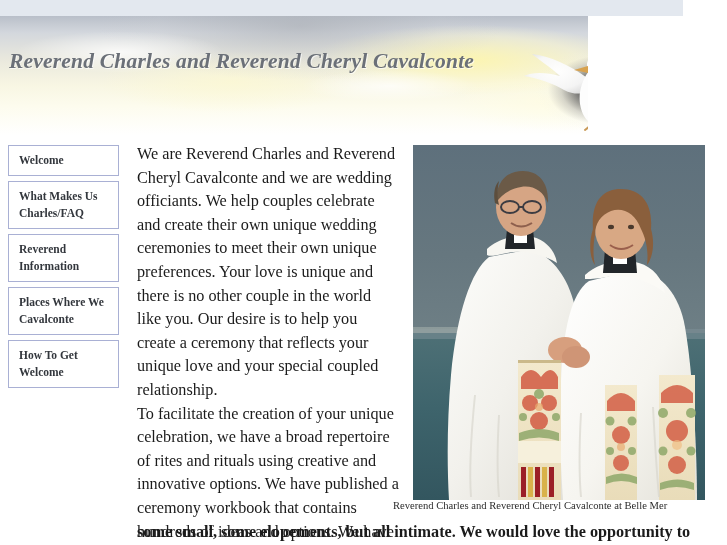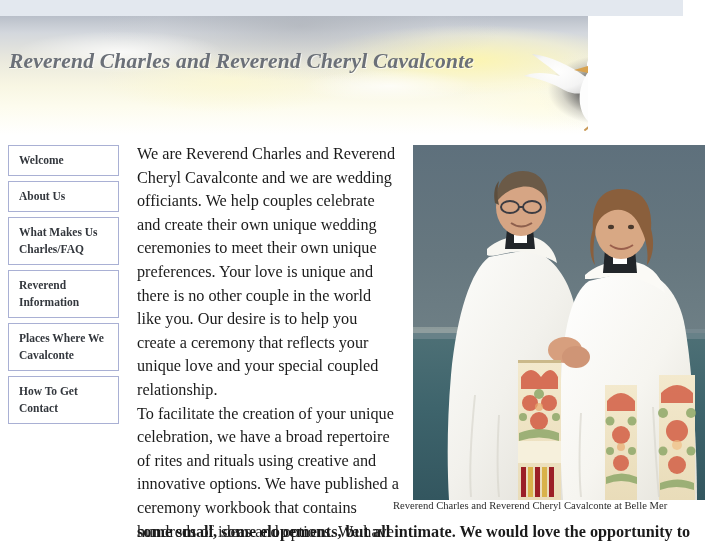--- a/index.html
+++ b/index.html
@@ -197,25 +197,24 @@
 
       <path d="M92 80 L88 94 M92 80 L96 94 M88 94 L83 98 M88 94 L90 99 M96 94 L101 98 M96 94 L94 99" stroke="#c99a58" stroke-width="2" fill="none" stroke-linecap="round"></path>
     </svg>
   </div>
 
   <div class="banner-title">Reverend Charles and Reverend Cheryl Cavalconte</div>
 </div>
 
 <div class="nav">
   <div class="nav-item">Welcome</div>
-  <div class="nav-item">About Us</div>
   <div class="nav-item">What Makes Us Charles/FAQ</div>
   <div class="nav-item">Reverend Information</div>
   <div class="nav-item">Places Where We Cavalconte</div>
-  <div class="nav-item">How To Get Contact</div>
+  <div class="nav-item">How To Get Welcome</div>
 </div>
 
 <div class="copy">
   <p>We are Reverend Charles and Reverend Cheryl Cavalconte and we are wedding officiants. We help couples celebrate and create their own unique wedding  ceremonies to meet their own unique preferences. Your love is unique and there is no other couple in the world like you. Our desire is to help you create a ceremony that reflects your unique love and your special coupled relationship.</p>
   <p>To facilitate the creation of your unique celebration, we have a broad repertoire of rites and rituals using creative and innovative options. We have published a ceremony workbook that contains hundreds of ideas and options. We have celebrated over 1500 wonderful ceremonies; some large,</p>
 </div>
 <div class="copy-tail">some small, some elopements, but all intimate. We would love the opportunity to</div>
 
 <div class="photo">
   <svg width="292" height="355" viewBox="0 0 292 355">

